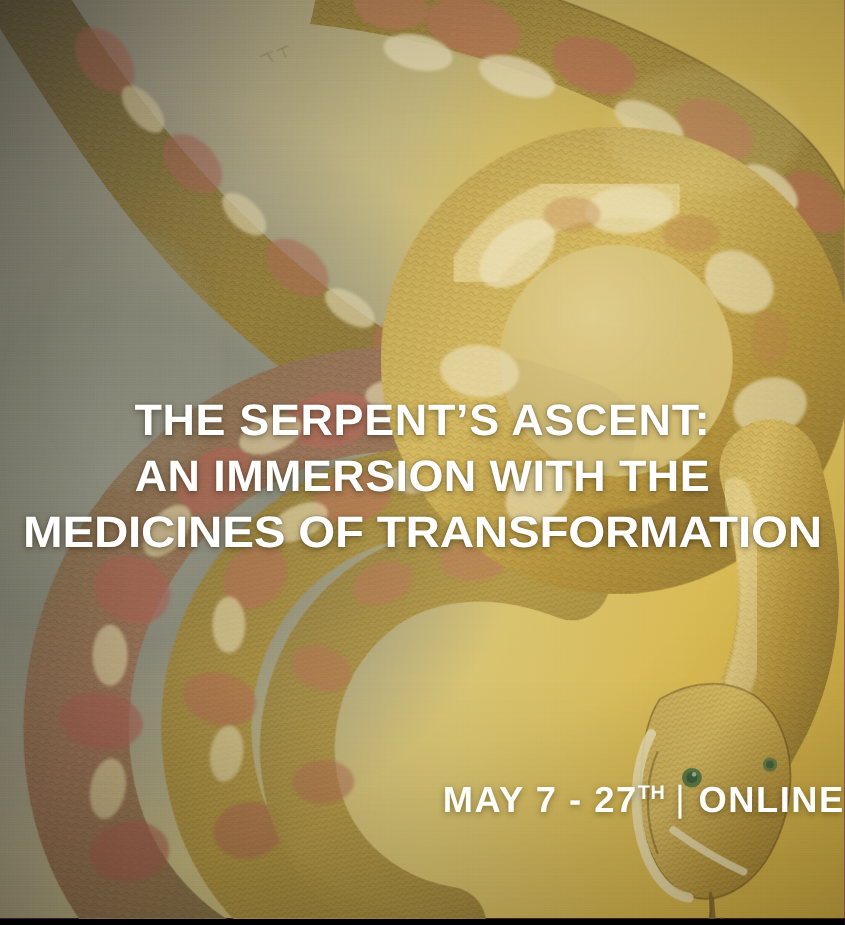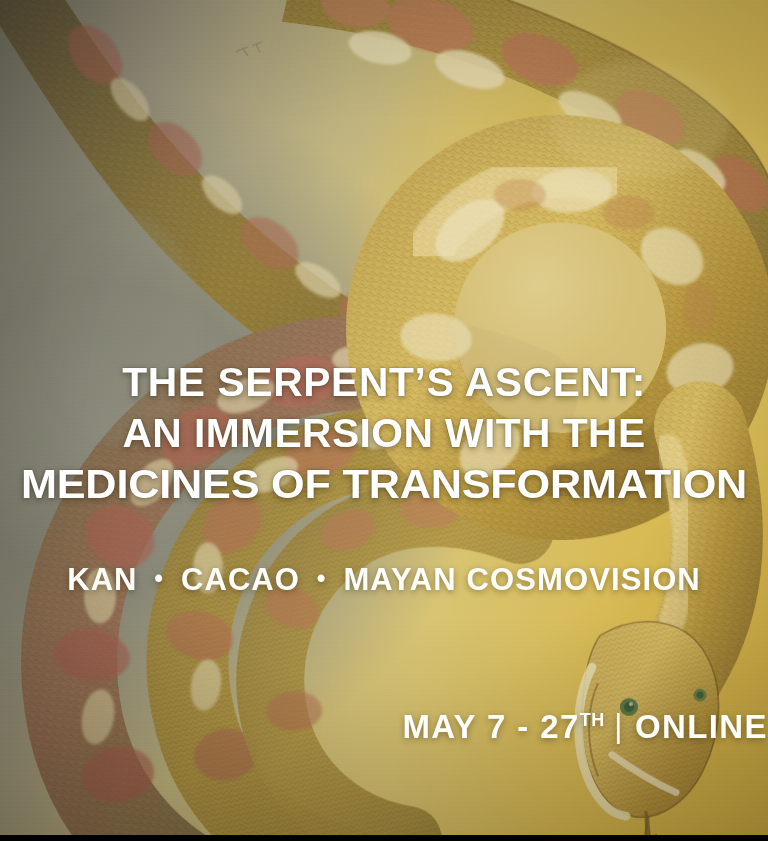--- a/index.html
+++ b/index.html
@@ -411,26 +411,19 @@
   <div class="grain"></div>
 
   <div class="content">
 
     <h1 class="headline">
       <span class="hl-line l1">THE SERPENT’S ASCENT:</span>
       <span class="hl-line l2">AN IMMERSION WITH THE</span>
       <span class="hl-line l3">MEDICINES OF TRANSFORMATION</span>
     </h1>
 
-    <div class="subline">
-      <span>KAN</span>
-      <span class="sep">•</span>
-      <span>CACAO</span>
-      <span class="sep">•</span>
-      <span>MAYAN COSMOVISION</span>
-    </div>
 
     <div class="dateline">
       <span>MAY 7 - 27</span><sup>TH</sup><span class="bar">|</span><span>ONLINE</span>
     </div>
 
   </div>
 </div>
 
 </body></html>

